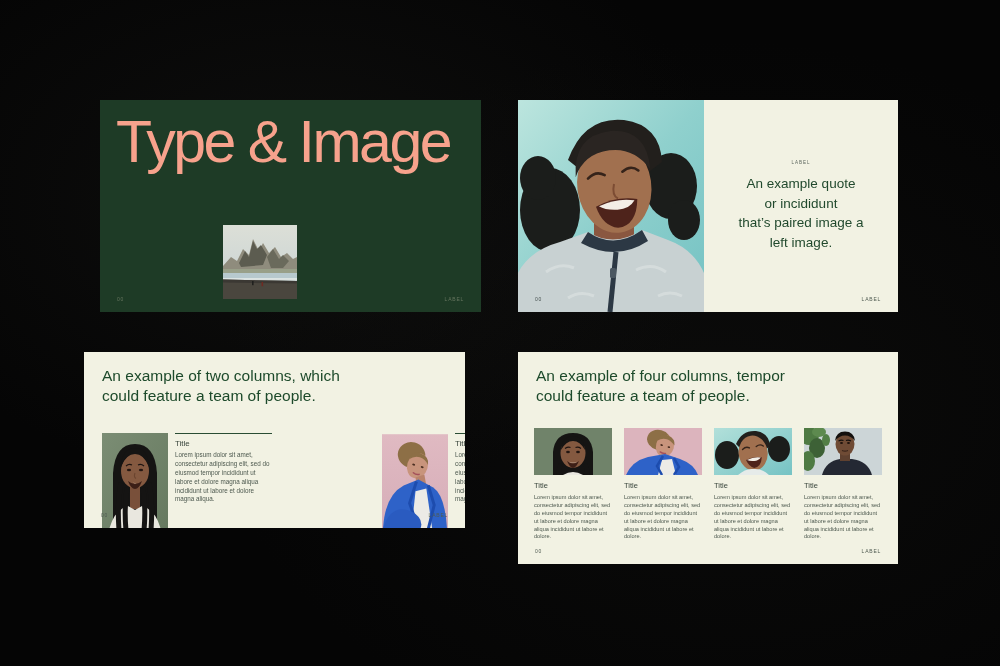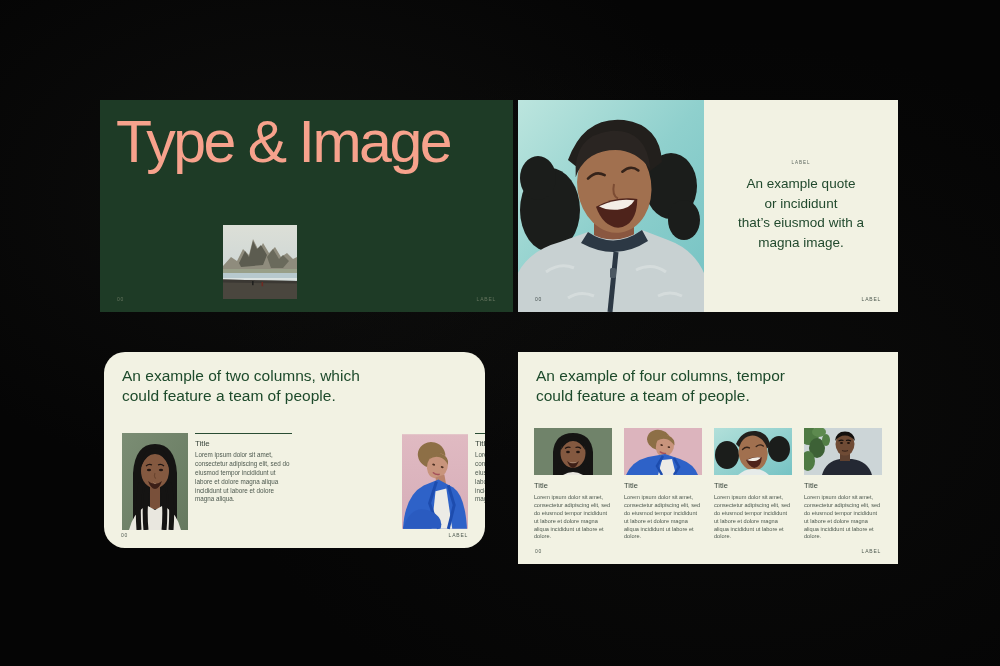--- a/index.html
+++ b/index.html
@@ -6,41 +6,41 @@
   .stage{
     position:relative;width:1000px;height:666px;overflow:hidden;
     background:
       radial-gradient(620px 420px at 30% 30%, rgba(30,30,28,.35), rgba(0,0,0,0) 70%),
       radial-gradient(700px 500px at 72% 60%, rgba(24,24,22,.30), rgba(0,0,0,0) 72%),
       #050505;
     font-family:"Liberation Sans","DejaVu Sans",sans-serif;
   }
   .slide{position:absolute;overflow:hidden;}
   
-  .slide-dark{left:100px;top:100px;width:381px;height:212px;background:#1e3b26;padding-left:32px;}
+  .slide-dark{left:100px;top:100px;width:381px;height:212px;background:#1e3b26;}
   .big-title{
     position:absolute;left:16px;top:12px;margin:0;
     font-size:59px;font-weight:500;letter-spacing:-2.5px;line-height:1.05;
     color:#f7a28c;white-space:nowrap;
   }
   .mountain-wrap{position:absolute;left:123px;top:125px;width:74px;height:74px;}
   .mountain-wrap svg{display:block;width:100%;height:100%;}
   
   .slide-quote{left:518px;top:100px;width:380px;height:212px;background:#f2f2e3;}
   .photo-half{position:absolute;left:0;top:0;width:186px;height:212px;}
   .photo-half svg{display:block;width:100%;height:100%;}
   .quote-area{position:absolute;left:186px;right:0;top:0;bottom:0;}
   .quote-label-wrap{position:absolute;left:0;right:0;top:60px;height:10px;}
   .quote-label{display:block;width:200%;transform:scale(.5);transform-origin:0 0;
     text-align:center;font-size:9px;letter-spacing:2px;color:#5a655c;font-weight:500;}
   .quote-text{position:absolute;left:0;right:0;top:74px;margin:0;
     text-align:center;font-size:13.5px;line-height:1.45;font-weight:500;color:#21492d;}
   
   .slide-cream{background:#f2f2e3;}
-  .slide-two{left:104px;top:352px;width:381px;height:196px;border-radius:21px;}
+  .slide-two{left:84px;top:352px;width:381px;height:176px;}
   .slide-four{left:518px;top:352px;width:380px;height:212px;}
   .col-heading{position:absolute;left:18px;top:14px;margin:0;max-width:276px;
     font-size:15.5px;line-height:1.3;font-weight:500;color:#1d4a2b;}
   .cols2{position:absolute;left:18px;top:81px;width:349px;display:flex;gap:13px;}
   .person2{flex:1;display:flex;gap:7px;}
   .person2 .photo{flex:none;width:66px;height:97px;}
   .person2 .photo svg{display:block;width:100%;height:100%;}
   .person2 .txt{flex:1;min-width:0;}
   .shrink2{width:194px;transform:scale(.5);transform-origin:0 0;
     border-top:2px solid #2a4d33;padding-top:9px;}
@@ -127,22 +127,22 @@
         <path d="M28,172 q14,-10 28,-4 M118,170 q16,-8 30,2 M50,198 q12,-8 26,-2 M140,196 q12,-6 24,0" stroke="#dbe2e2" stroke-width="3" fill="none" opacity=".65"></path>
       </svg>
     </div>
     <div class="quote-area">
       <div class="quote-label-wrap">
           <span class="quote-label">LABEL</span>
         </div>
       <p class="quote-text">
         <span style="display:block">An example quote</span>
         <span style="display:block">or incididunt</span>
-        <span style="display:block">that’s eiusmod with a</span>
-        <span style="display:block">magna image.</span>
+        <span style="display:block">that’s paired image a</span>
+        <span style="display:block">left image.</span>
       </p>
     </div>
     <span class="page-num on-photo">00</span>
     <span class="footer-label on-cream">LABEL</span>
   </section>
 
   <section class="slide slide-cream slide-two">
     <h2 class="col-heading">An example of two columns, which could feature a team of people.</h2>
     <div class="cols2">
       <article class="person2">

